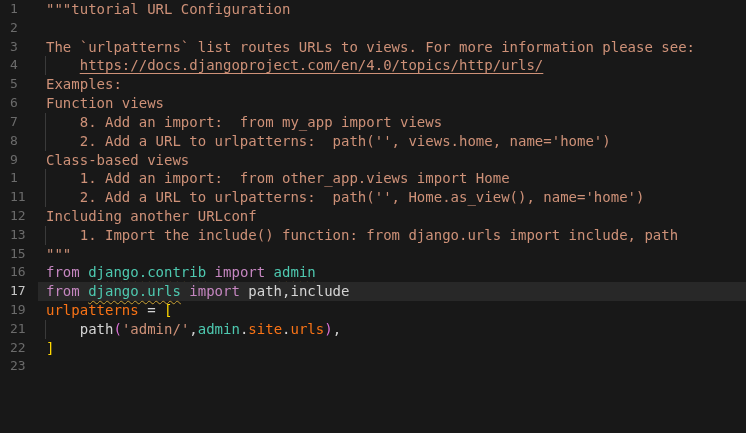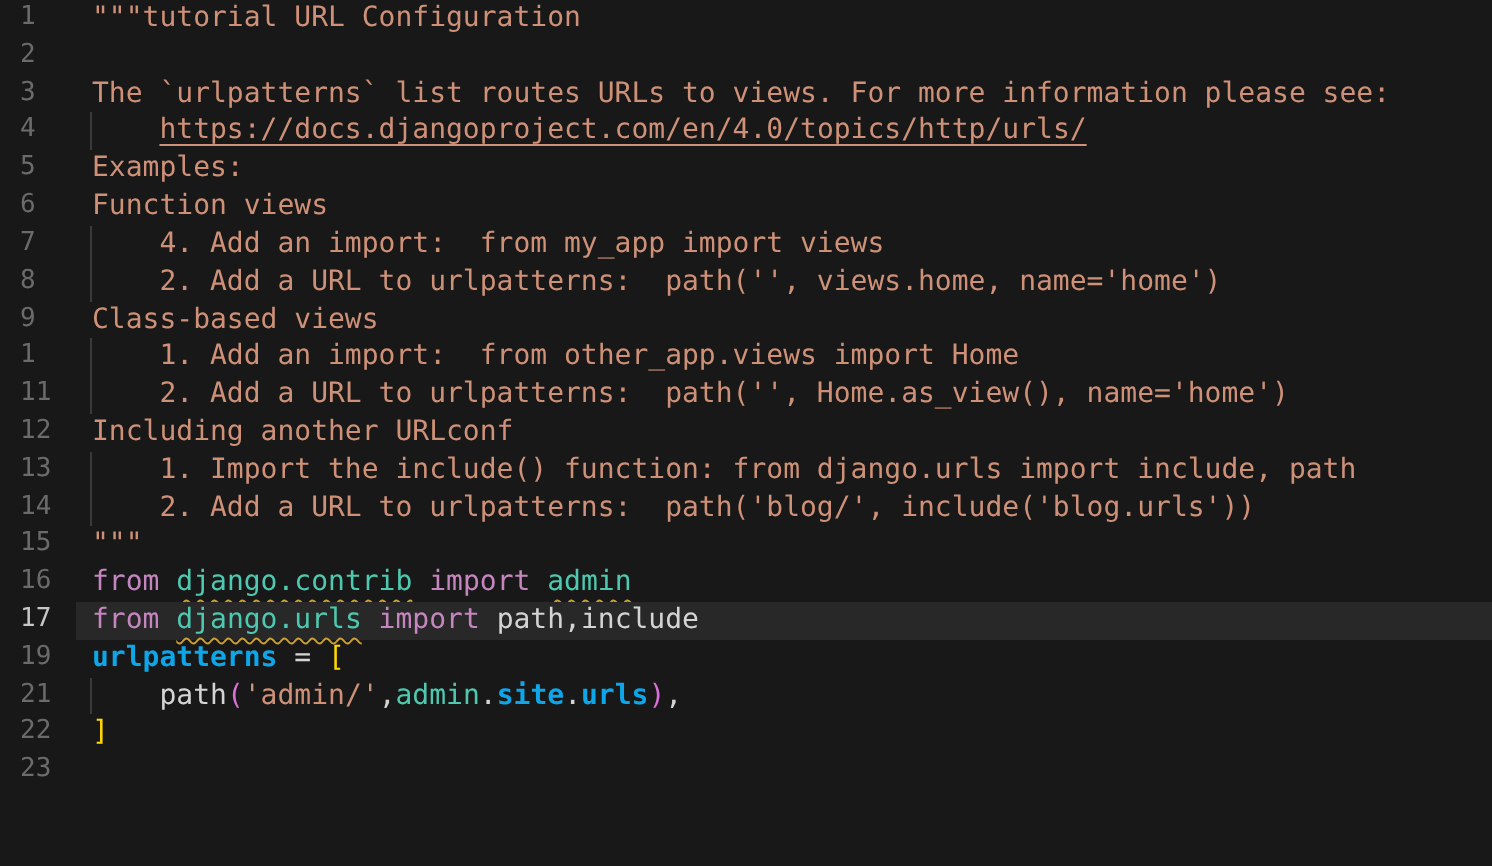--- a/index.html
+++ b/index.html
@@ -32,21 +32,21 @@
   .num-active{color:#c6c6c6;}
   .code{flex:1;white-space:pre;color:#d4d4d4;}
   .guide{
     position:absolute;
     left:45px;top:0;bottom:0;width:1px;
     background:#3a3a3a;
   }
   .tk-str{color:#ce9178;}
   .tk-kw{color:#c586c0;margin-top:14px;}
   .tk-mod{color:#4ec9b0;text-align:right;}
-  .tk-var{color:#0ea5e9;font-weight:bold;}
+  .tk-var{color:#f97316;}
   .tk-txt{color:#d4d4d4;}
   .tk-b1{color:#ffd700;}
   .tk-b2{color:#da70d6;}
   .tk-b3{color:#179fff;}
   .sq{
     text-decoration-line:underline;
     text-decoration-style:wavy;
     text-decoration-color:#c9a135;
     text-decoration-thickness:1px;
     text-underline-offset:3.5px;
@@ -62,28 +62,27 @@
 </head>
 <body>
 
 <div id="screen">
     <div class="row"><span class="num">1</span><span class="code"><span class="tk-str">"""tutorial URL Configuration</span></span></div>
     <div class="row"><span class="num">2</span><span class="code"></span></div>
     <div class="row"><span class="num">3</span><span class="code"><span class="tk-str">The `urlpatterns` list routes URLs to views. For more information please see:</span></span></div>
     <div class="row"><span class="num">4</span><i class="guide"></i><span class="code"><span class="tk-str">    </span><span class="tk-str link">https://docs.djangoproject.com/en/4.0/topics/http/urls/</span></span></div>
     <div class="row"><span class="num">5</span><span class="code"><span class="tk-str">Examples:</span></span></div>
     <div class="row"><span class="num">6</span><span class="code"><span class="tk-str">Function views</span></span></div>
-    <div class="row"><span class="num">7</span><i class="guide"></i><span class="code"><span class="tk-str">    4. Add an import:  from my_app import views</span></span></div>
+    <div class="row"><span class="num">7</span><i class="guide"></i><span class="code"><span class="tk-str">    8. Add an import:  from my_app import views</span></span></div>
     <div class="row"><span class="num">8</span><i class="guide"></i><span class="code"><span class="tk-str">    2. Add a URL to urlpatterns:  path('', views.home, name='home')</span></span></div>
     <div class="row"><span class="num">9</span><span class="code"><span class="tk-str">Class-based views</span></span></div>
     <div class="row"><span class="num">1</span><i class="guide"></i><span class="code"><span class="tk-str">    1. Add an import:  from other_app.views import Home</span></span></div>
     <div class="row"><span class="num">11</span><i class="guide"></i><span class="code"><span class="tk-str">    2. Add a URL to urlpatterns:  path('', Home.as_view(), name='home')</span></span></div>
     <div class="row"><span class="num">12</span><span class="code"><span class="tk-str">Including another URLconf</span></span></div>
     <div class="row"><span class="num">13</span><i class="guide"></i><span class="code"><span class="tk-str">    1. Import the include() function: from django.urls import include, path</span></span></div>
-    <div class="row"><span class="num">14</span><i class="guide"></i><span class="code"><span class="tk-str">    2. Add a URL to urlpatterns:  path('blog/', include('blog.urls'))</span></span></div>
     <div class="row"><span class="num">15</span><span class="code"><span class="tk-str">"""</span></span></div>
     <div class="row"><span class="num">16</span><span class="code"><span class="tk-kw">from </span><span class="tk-mod sq">django.contrib</span><span class="tk-kw"> import </span><span class="tk-mod sq">admin</span></span></div>
     <div class="row active"><span class="num num-active">17</span><span class="code"><span class="tk-kw">from </span><span class="tk-mod sq">django.urls</span><span class="tk-kw"> import </span><span class="tk-txt">path,include</span></span></div>
     <div class="row"><span class="num">19</span><span class="code"><span class="tk-var">urlpatterns</span><span class="tk-txt"> = </span><span class="tk-b1">[</span></span></div>
     <div class="row"><span class="num">21</span><i class="guide"></i><span class="code"><span class="tk-txt">    path</span><span class="tk-b2">(</span><span class="tk-str">'admin/'</span><span class="tk-txt">,</span><span class="tk-mod">admin</span><span class="tk-txt">.</span><span class="tk-var">site</span><span class="tk-txt">.</span><span class="tk-var">urls</span><span class="tk-b2">)</span><span class="tk-txt">,</span></span></div>
     <div class="row"><span class="num">22</span><span class="code"><span class="tk-b1">]</span></span></div>
     <div class="row"><span class="num">23</span><span class="code"></span></div>
   </div>
 
 </body></html>

